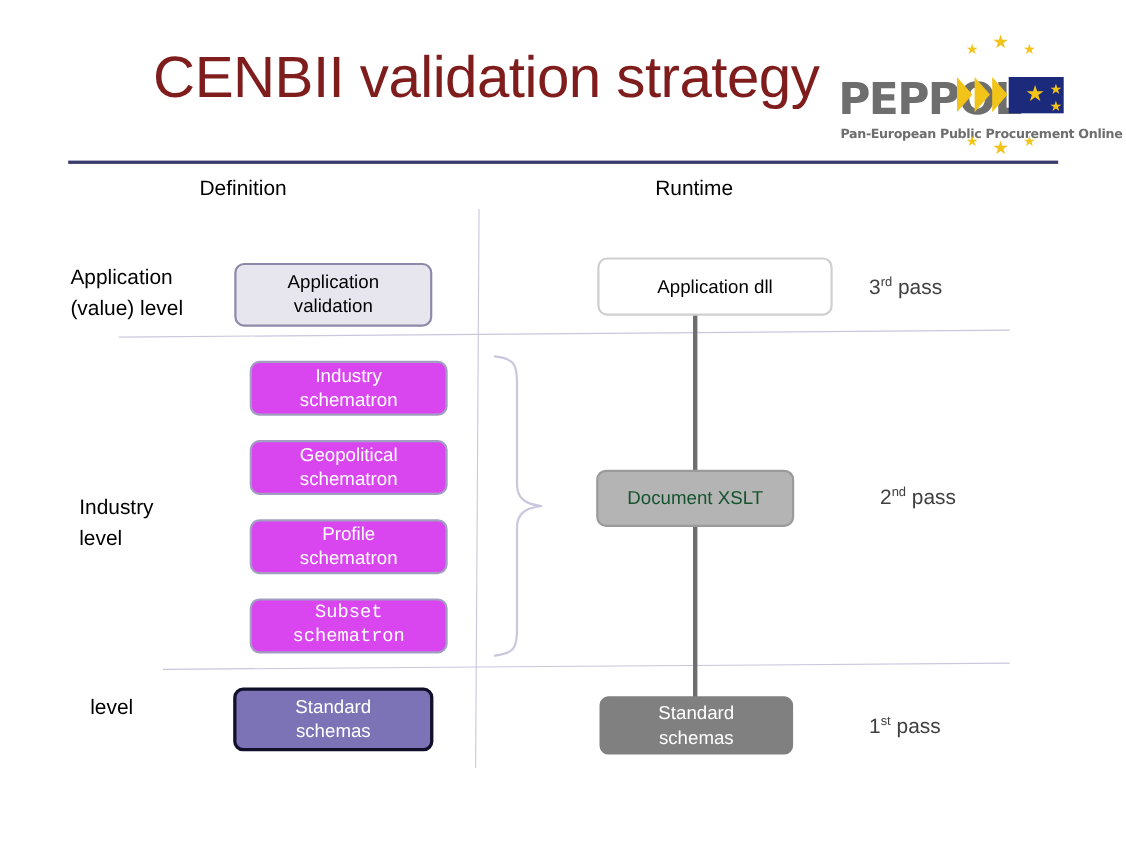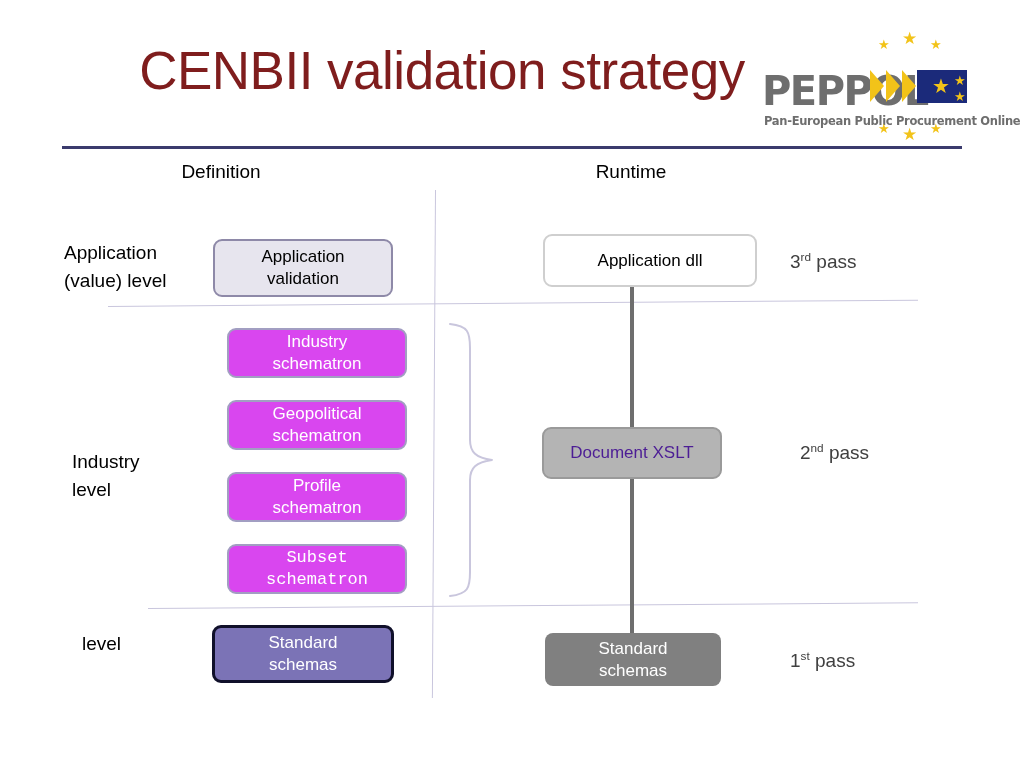--- a/index.html
+++ b/index.html
@@ -199,21 +199,21 @@
   .node-application-dll {
     left: 543px; top: 234px; width: 214px; height: 53px;
     background: #ffffff;
     border: 2px solid #cfcfcf;
     color: #000000;
   }
   .node-document-xslt {
     left: 542px; top: 427px; width: 180px; height: 52px;
     background: #b4b4b4;
     border: 2px solid #9a9a9a;
-    color: #4c1d95;
+    color: #14532d;
   }
   .node-standard-schemas-right {
     left: 545px; top: 633px; width: 176px; height: 53px;
     background: #808080;
     border: none;
     color: #ffffff;
     border-radius: 8px;
   }
 
   

